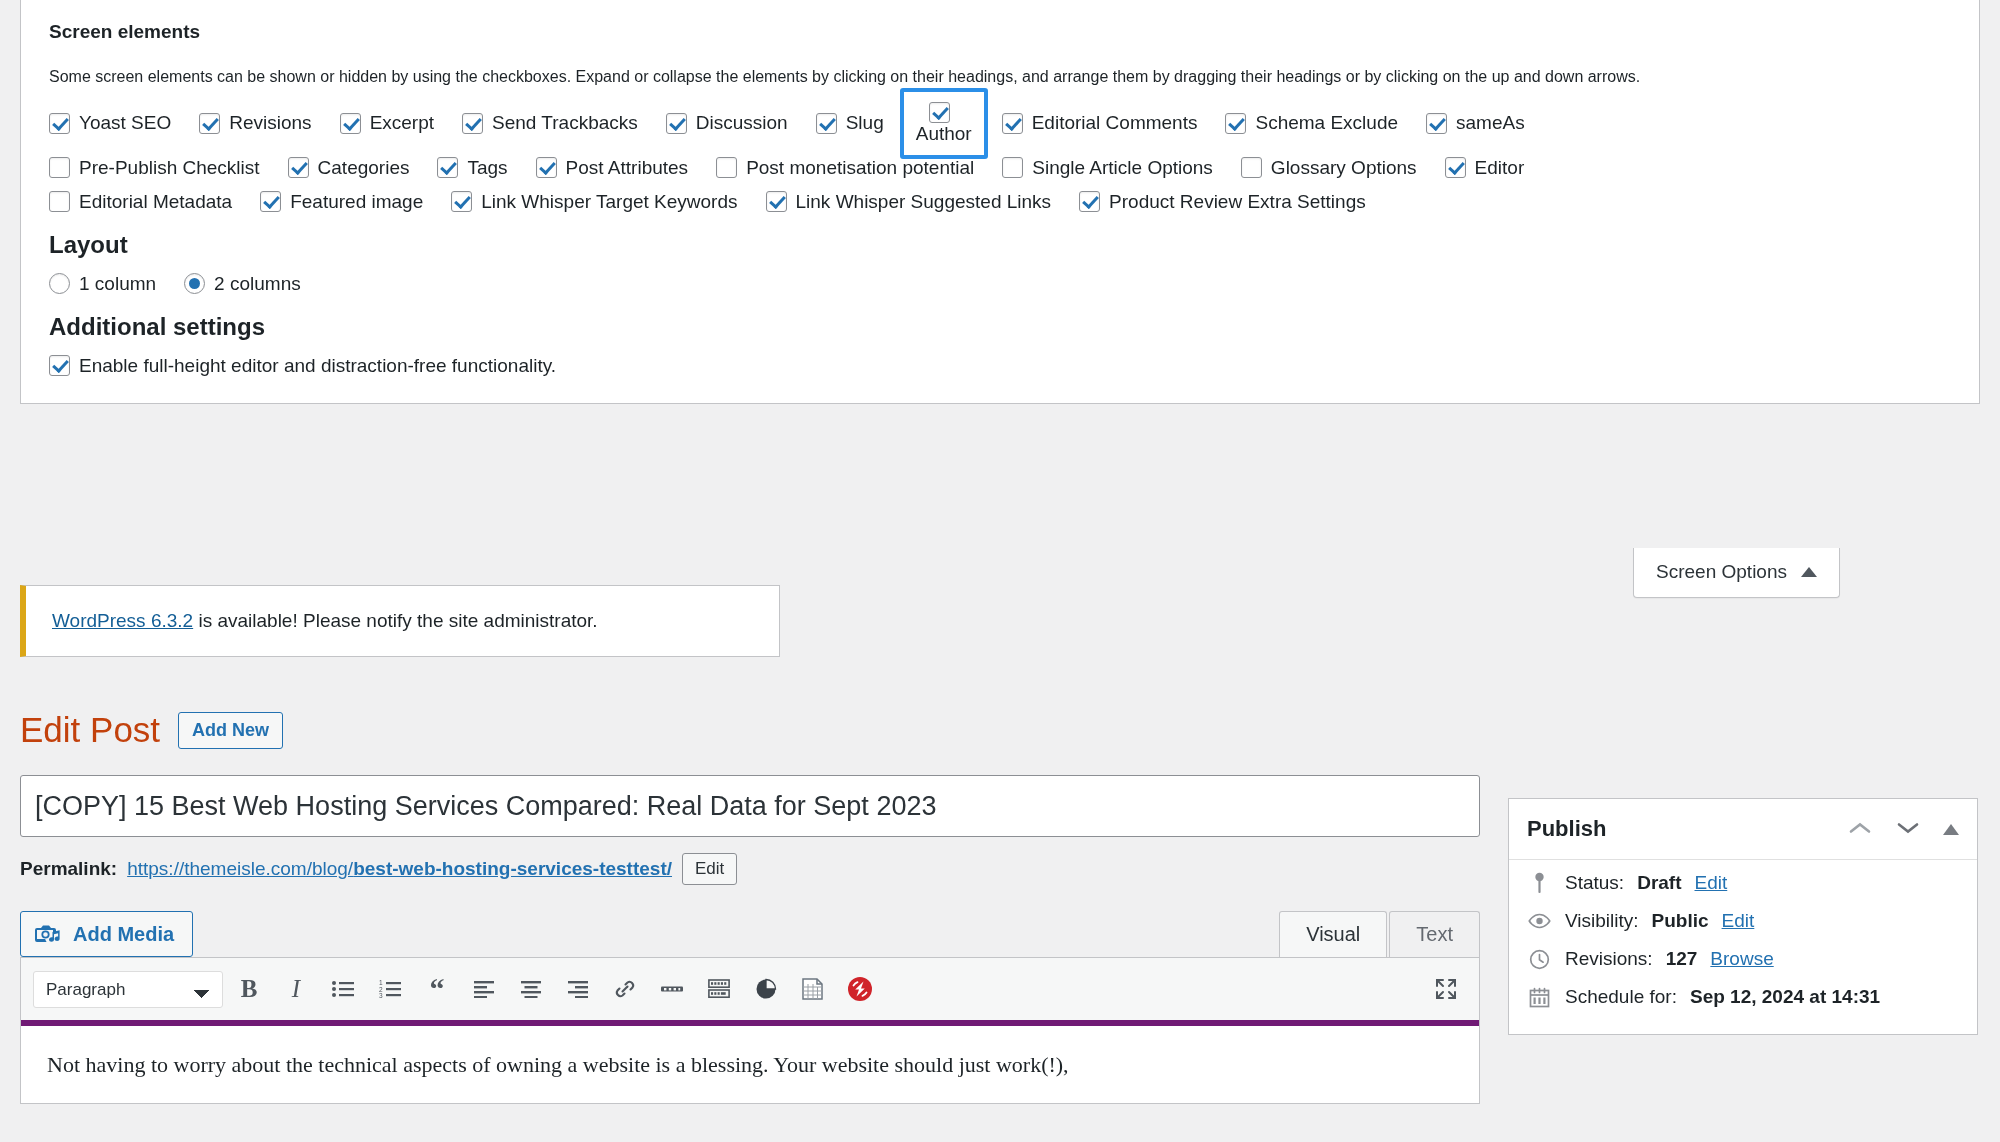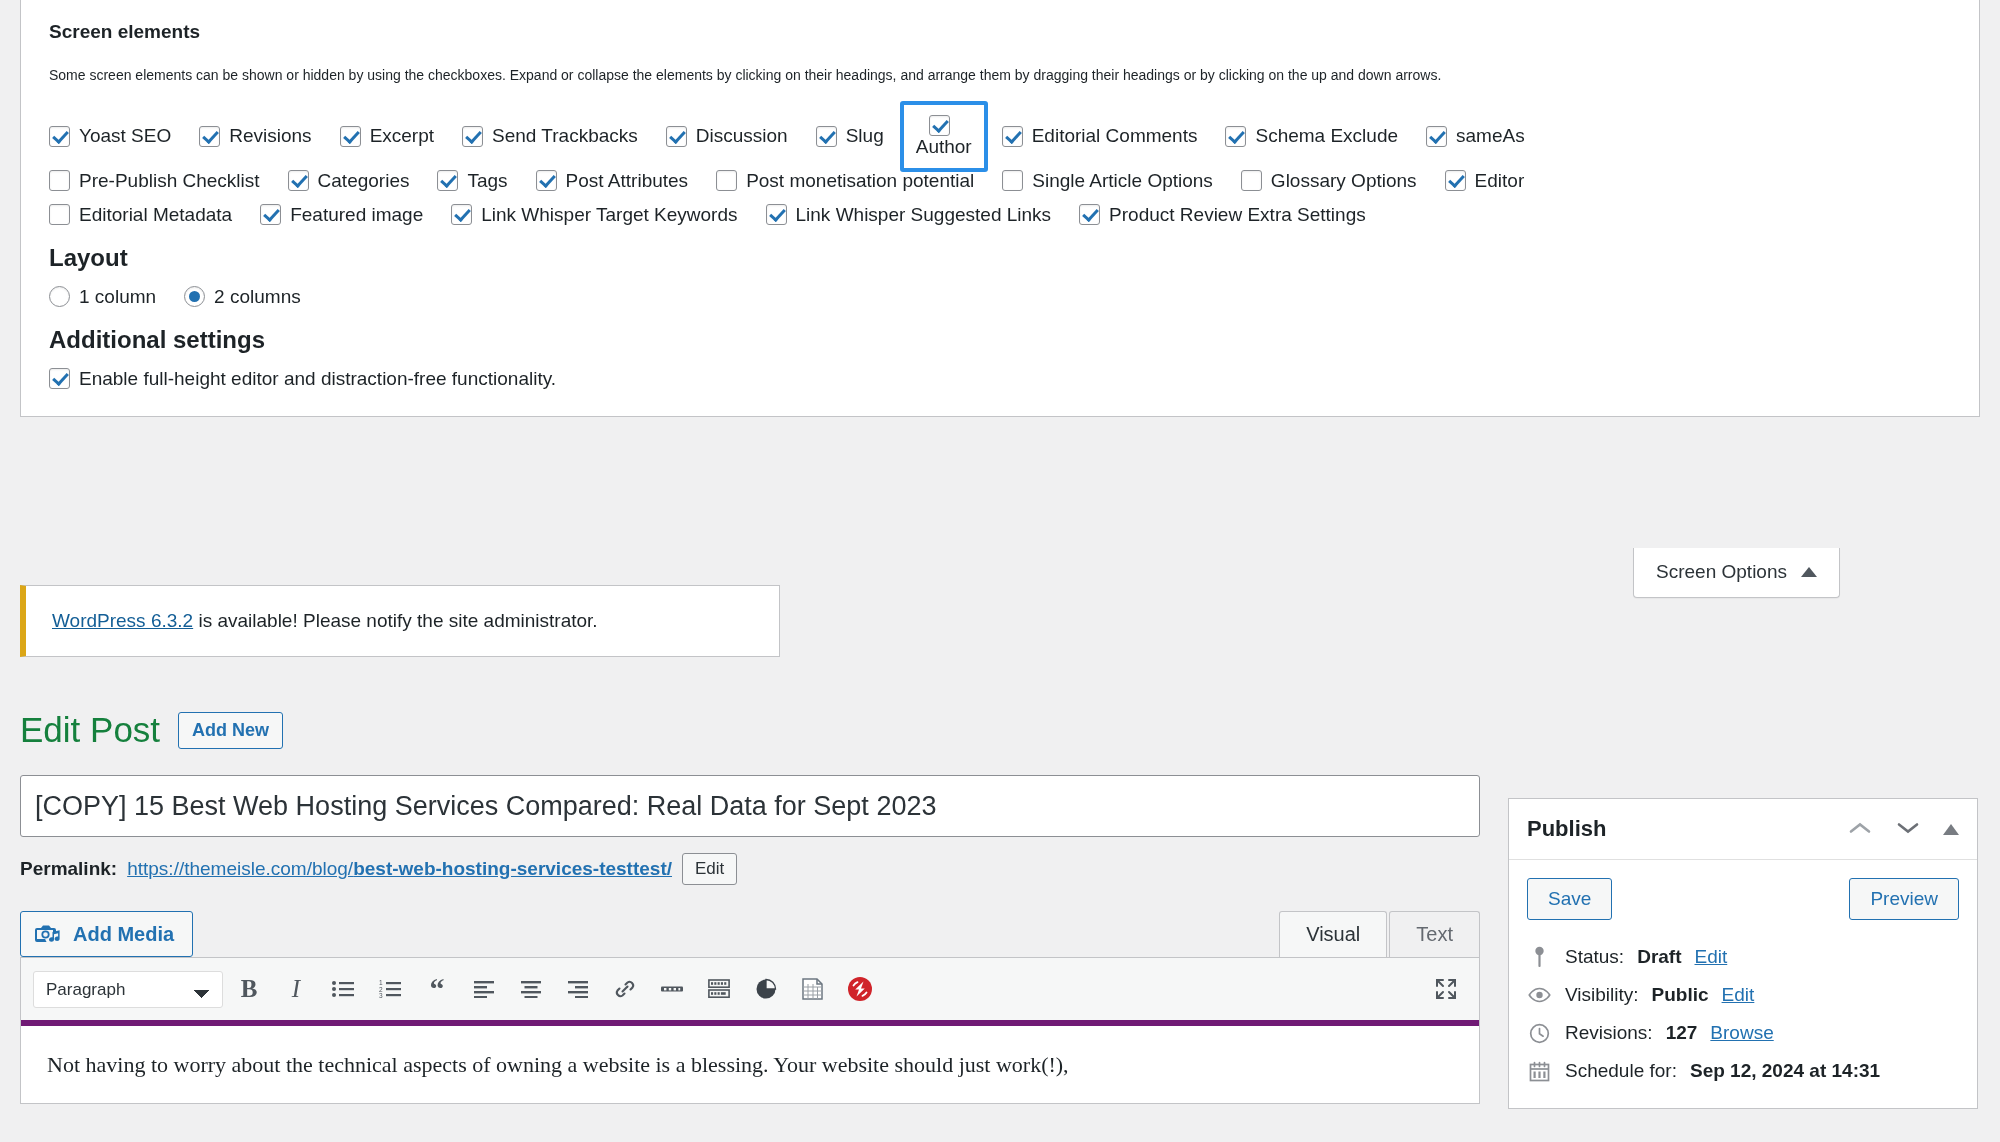--- a/index.html
+++ b/index.html
@@ -20,22 +20,22 @@
     background:#fff;
     border:1px solid #c3c4c7;
     border-top:none;
     padding:22px 28px 26px 28px;
   }
   .so-heading{
     font-size:19px; font-weight:bold; color:#1d2327;
     margin:0 0 22px 0;
   }
   .so-desc{
-    font-size:14px; line-height:1.55; color:#1d2327;
-    margin:0 0 28px 0; max-width:1900px;
+    font-size:16px; line-height:1.55; color:#1d2327;
+    margin:0 0 12px 0; max-width:1900px;
   }
   .cb-rows{ margin-bottom:6px; }
   .cb-row{ display:flex; align-items:center; flex-wrap:nowrap; margin-bottom:12px; }
   .cb-item{
     display:flex; align-items:center; margin-right:28px; white-space:nowrap;
     position:relative;
   }
   .cb-item.focused{
     border:4px solid #2b8fe8;
     border-radius:3px;
@@ -112,21 +112,21 @@
     padding:24px 26px;
     font-size:19px; color:#1d2327;
   }
   #update-notice a{ color:#135e96; text-decoration:underline; }
 
   #title-row{
     margin:52px 0 0 20px;
     display:flex; align-items:center; gap:18px;
   }
   #page-title{
-    font-size:35px; font-weight:400; color:#15803d; line-height:1.2;
+    font-size:35px; font-weight:400; color:#c2410c; line-height:1.2;
   }
   #add-new-button{
     border:1px solid #2271b1; background:#f6f7f7;
     color:#2271b1; font-size:18px; font-weight:bold;
     border-radius:3px; padding:7px 13px; cursor:pointer;
     font-family:"Liberation Sans", sans-serif;
   }
 
   #editor-columns{
     display:flex; margin-top:24px; padding:0 20px; gap:28px;
@@ -546,24 +546,20 @@
                   <path d="M4 11.5 13 4.5 22 11.5"></path>
                 </svg>
             </span>
             <span class="chev">
               <svg width="26" height="16" viewBox="0 0 26 16" fill="none" stroke="#6c7076" stroke-width="2.6" stroke-linecap="round">
                   <path d="M4 4.5 13 11.5 22 4.5"></path>
                 </svg>
             </span>
             <span class="tri-up-sm"></span>
           </span>
-        </div>
-        <div id="publish-actions">
-          <button class="wp-btn">Save</button>
-          <button class="wp-btn" id="preview-button">Preview</button>
         </div>
         <div id="publish-misc">
             <div class="misc-row">
               <span class="micon">
                 <svg width="17" height="22" viewBox="0 0 17 22" fill="#8c8f94">
                   <circle cx="8.5" cy="5" r="4.2"></circle>
                   <rect x="7.4" y="6" width="2.2" height="15" rx="1"></rect>
                 </svg>
               </span>
               <span>Status:</span>

